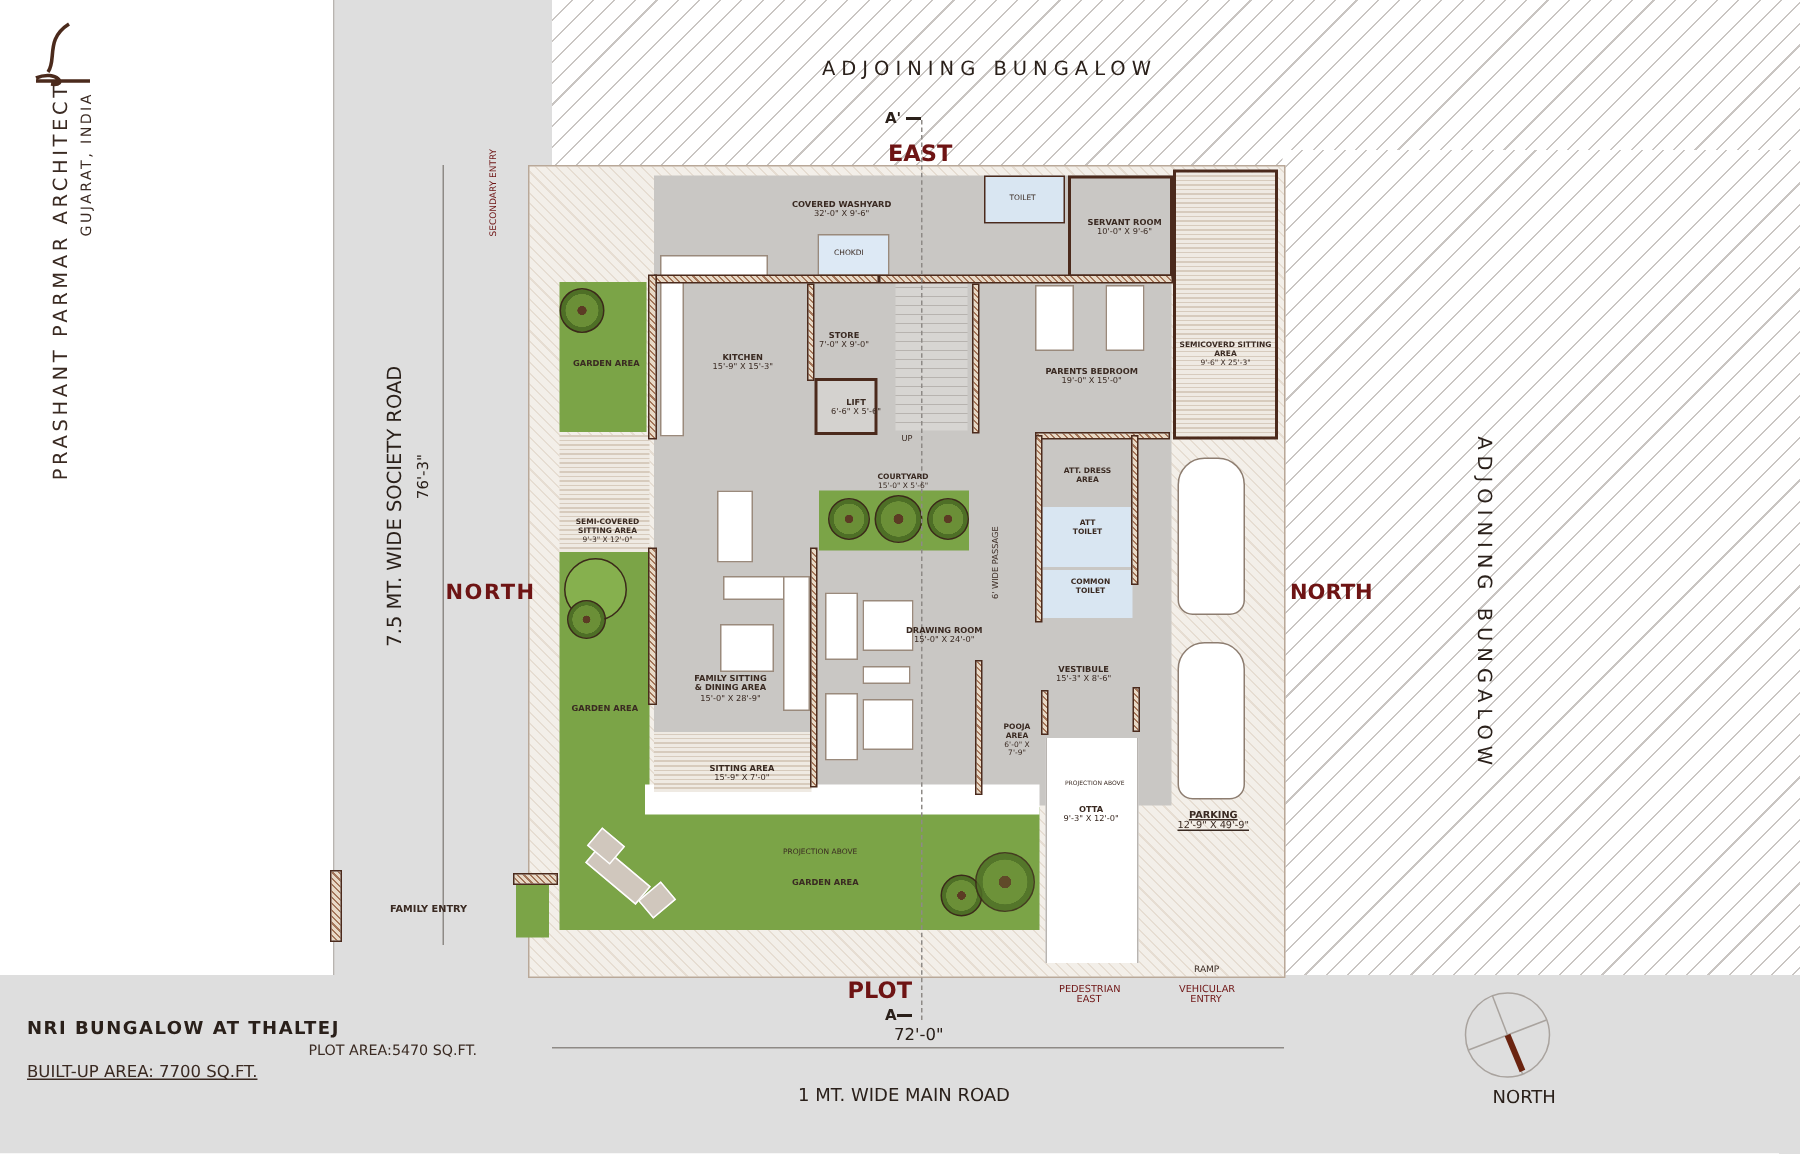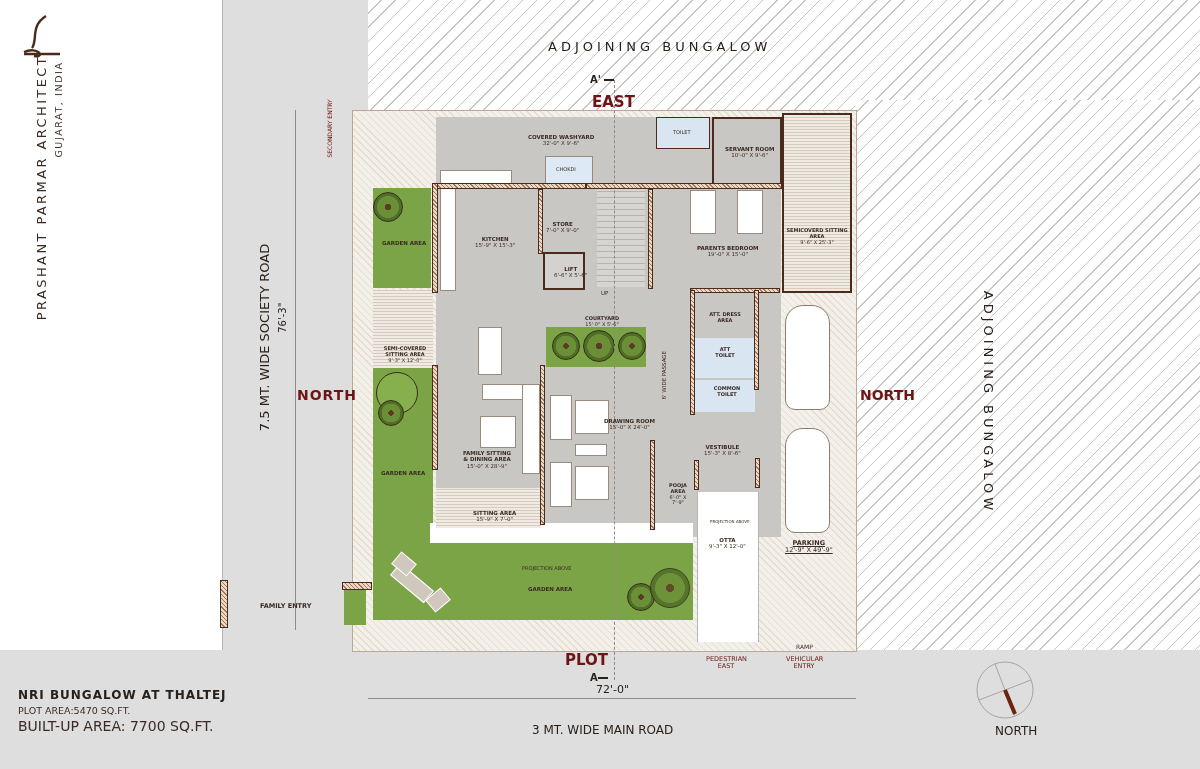--- a/index.html
+++ b/index.html
@@ -120,21 +120,21 @@
 <div class="abs garden" style="left:344px; top:590px; width:22px; height:35px;"></div>
 
 <div class="abs" style="left:614px; top:80px; width:0; height:600px; border-left:1px dashed #8e8a86;"></div>
 
 <div class="abs" style="left:295px; top:110px; width:1px; height:520px; background:#8e8a86;"></div>
 <div class="abs" style="left:368px; top:698px; width:488px; height:1px; background:#8e8a86;"></div>
 
 <div class="lbl" style="left:548px; top:40px; font-size:13px; font-weight:normal; letter-spacing:4px; color:#2a201a;">ADJOINING  BUNGALOW</div>
 <div class="lbl" style="left:868px; top:395px; font-size:13px; font-weight:normal; letter-spacing:4px; color:#2a201a; transform:rotate(90deg); transform-origin:center; width:240px;">ADJOINING  BUNGALOW</div>
 <div class="lbl" style="left:155px; top:330px; font-size:13px; font-weight:normal; color:#2a201a; transform:rotate(-90deg); width:220px;">7.5 MT. WIDE SOCIETY ROAD</div>
-<div class="lbl" style="left:532px; top:724px; font-size:12px; font-weight:normal; color:#2a201a;">3 MT. WIDE MAIN ROAD</div>
+<div class="lbl" style="left:532px; top:724px; font-size:12px; font-weight:normal; color:#2a201a;">1 MT. WIDE MAIN ROAD</div>
 
 <div class="lbl red" style="left:592px; top:94px; font-size:15px;">EAST</div>
 <div class="lbl red" style="left:565px; top:652px; font-size:15px;">PLOT</div>
 <div class="lbl red" style="left:297px; top:387px; font-size:14px; letter-spacing:1px;">NORTH</div>
 <div class="lbl red" style="left:860px; top:387px; font-size:14px;">NORTH</div>
 
 <div class="lbl" style="left:590px; top:74px; font-size:10px; color:#2a201a;"><span>A'</span> <span style="display:inline-block; width:10px; height:2px; background:#2a201a; vertical-align:middle;"></span></div>
 <div class="lbl" style="left:590px; top:672px; font-size:10px; color:#2a201a;"><span>A</span><span style="display:inline-block; width:10px; height:2px; background:#2a201a; vertical-align:middle;"></span></div>
 
 <div class="lbl" style="left:596px; top:684px; font-size:11px; font-weight:normal; color:#2a201a;">72'-0"</div>
@@ -169,23 +169,23 @@
 <div class="lbl" style="left:665px; top:483px; font-size:5px; width:26px; white-space:normal;"><span>POOJA AREA</span><span class="dim">6'-0" X 7'-9"</span></div>
 <div class="lbl" style="left:381px; top:470px; font-size:5.5px;">GARDEN AREA</div>
 <div class="lbl" style="left:473px; top:510px; font-size:5.5px;"><span>SITTING AREA</span><span class="dim">15'-9" X 7'-0"</span></div>
 <div class="lbl" style="left:710px; top:520px; font-size:4px; font-weight:normal;">PROJECTION ABOVE</div>
 <div class="lbl" style="left:709px; top:537px; font-size:5.5px;"><span>OTTA</span><span class="dim">9'-3" X 12'-0"</span></div>
 <div class="lbl" style="left:785px; top:540px; font-size:6.5px;text-decoration:underline;"><span>PARKING</span><span class="dim">12'-9" X 49'-9"</span></div>
 <div class="lbl" style="left:522px; top:566px; font-size:5px; font-weight:normal;">PROJECTION ABOVE</div>
 <div class="lbl" style="left:528px; top:586px; font-size:5.5px;">GARDEN AREA</div>
 
 <div class="abs" style="left:18px; top:678px; width:300px;">
-  <div style="font-size:12px; font-weight:bold; letter-spacing:1px; color:#2a201a; margin-top:10px;">NRI BUNGALOW AT THALTEJ</div>
-  <div style="font-size:9.5px; color:#3a2a22; margin-top:3px;">PLOT AREA:5470 SQ.FT.</div>
-  <div style="font-size:14px; color:#3a2a22; margin-top:2px;">BUILT-UP AREA: 7700 SQ.FT.</div>
+  <div style="font-size:12px; font-weight:bold; letter-spacing:1px; color:#2a201a; margin-top:0;">NRI BUNGALOW AT THALTEJ</div>
+  <div style="font-size:9.5px; color:#3a2a22; margin-top:3px;text-align:right;">PLOT AREA:5470 SQ.FT.</div>
+  <div style="font-size:11px; color:#3a2a22; margin-top:2px;text-decoration:underline;">BUILT-UP AREA: 7700 SQ.FT.</div>
 </div>
 
 <div class="abs" style="left:975px; top:660px; width:60px; height:80px;">
   <svg width="60" height="60" viewBox="0 0 60 60">
     <circle cx="30" cy="30" r="28" fill="none" stroke="#a9a39e" stroke-width="1"></circle>
     <line x1="20" y1="4" x2="40" y2="56" stroke="#a9a39e" stroke-width="1"></line>
     <line x1="4" y1="40" x2="56" y2="20" stroke="#a9a39e" stroke-width="1"></line>
     <line x1="30" y1="30" x2="40" y2="54" stroke="#6b2410" stroke-width="4"></line>
   </svg>
   <div style="position:absolute; left:20px; top:64px; font-size:12px; color:#2a201a;">NORTH</div>

